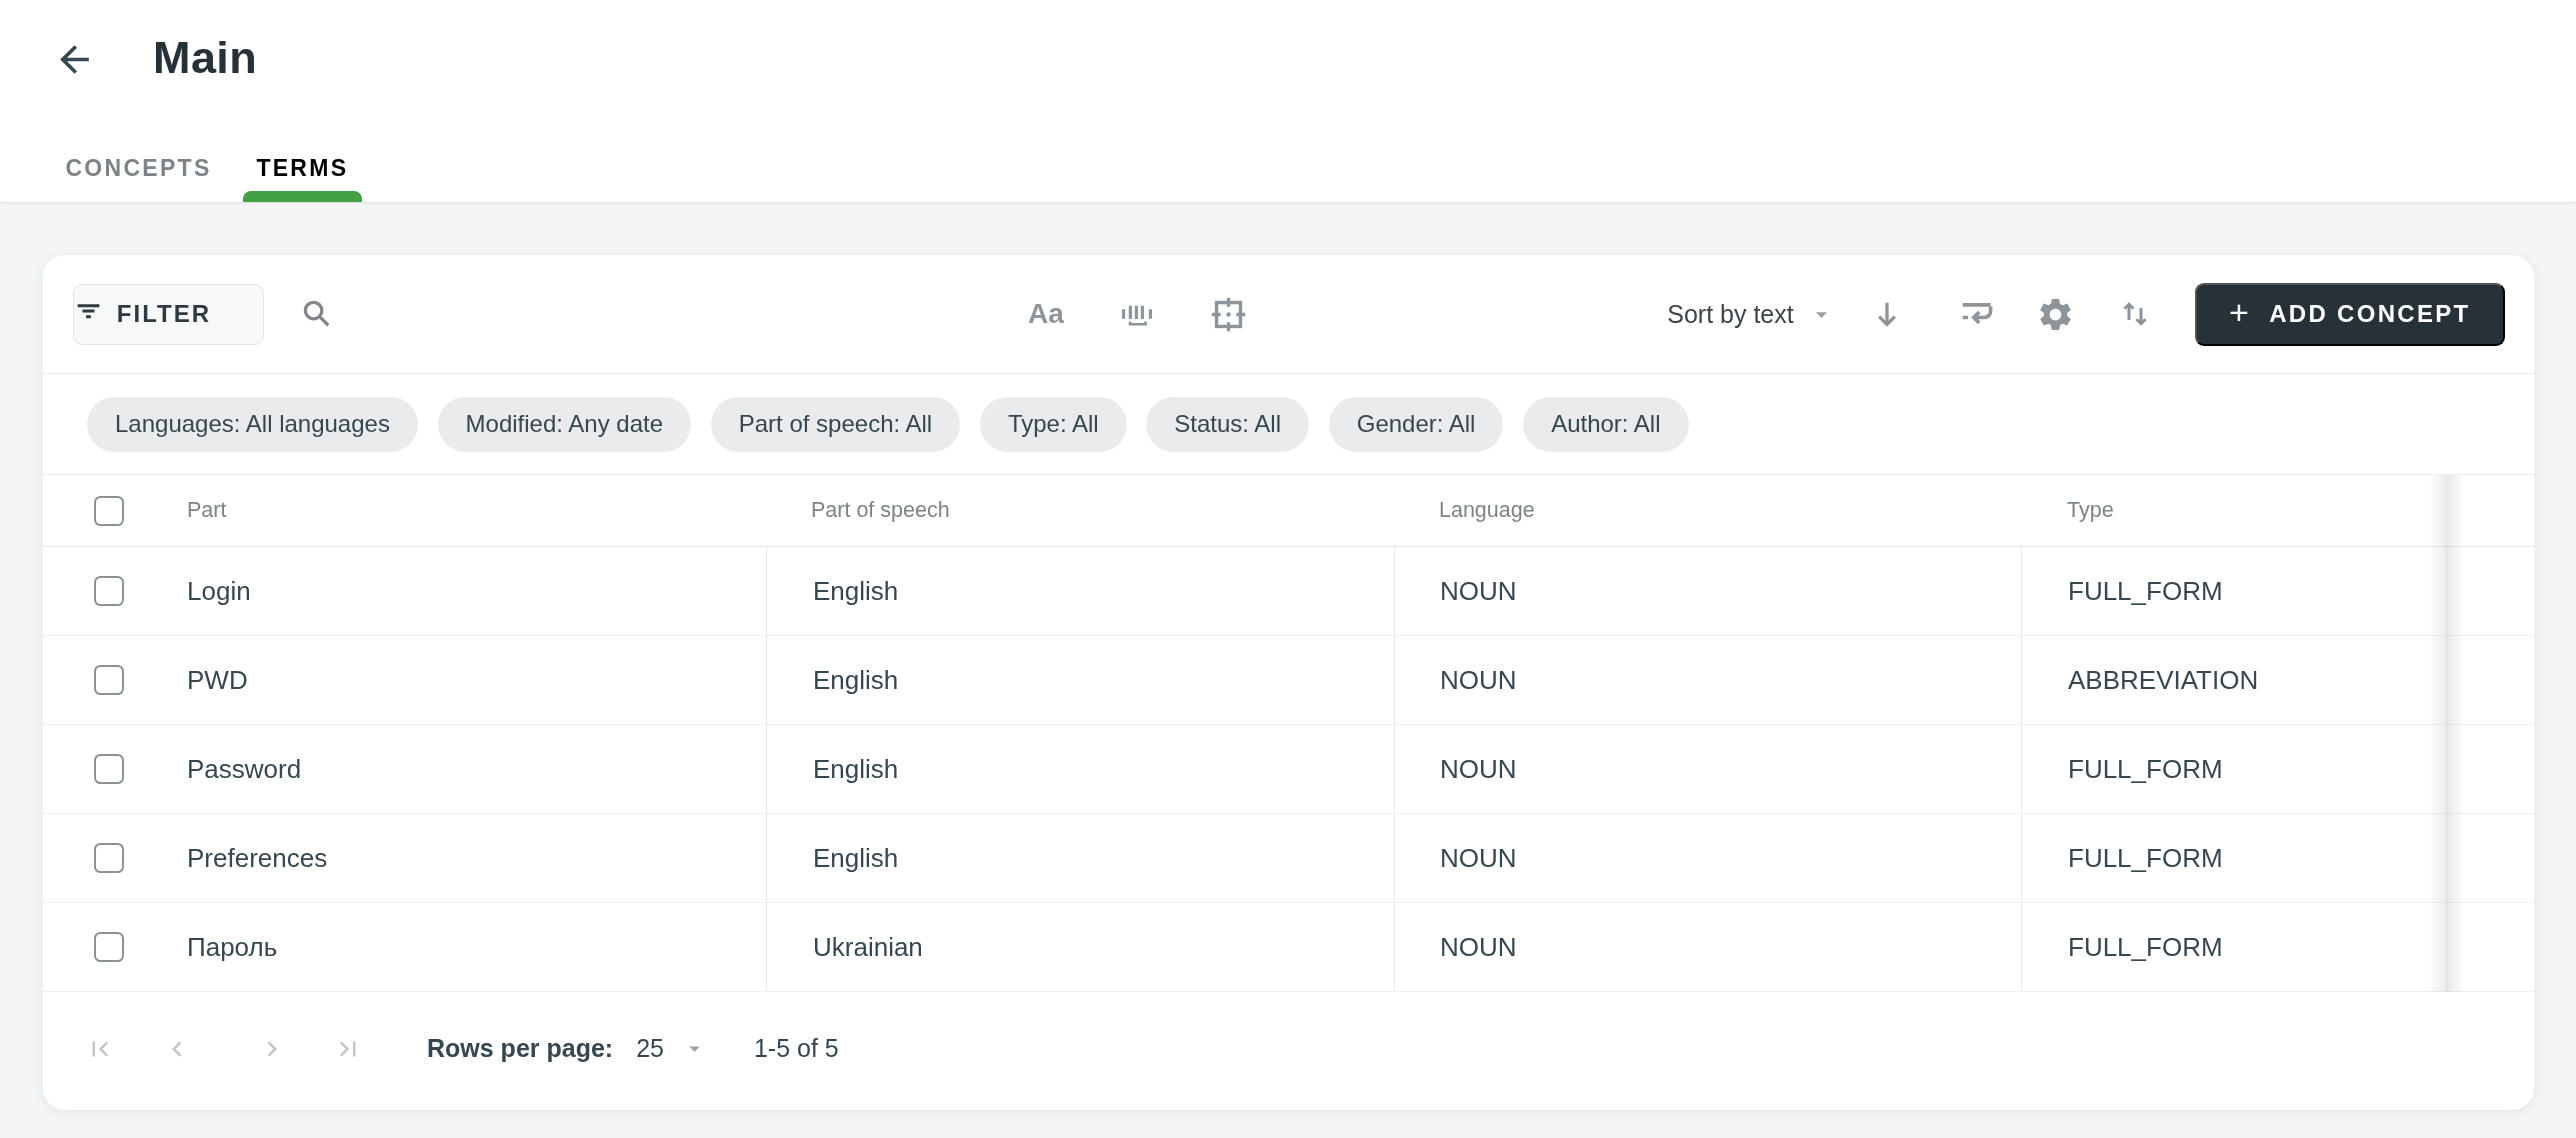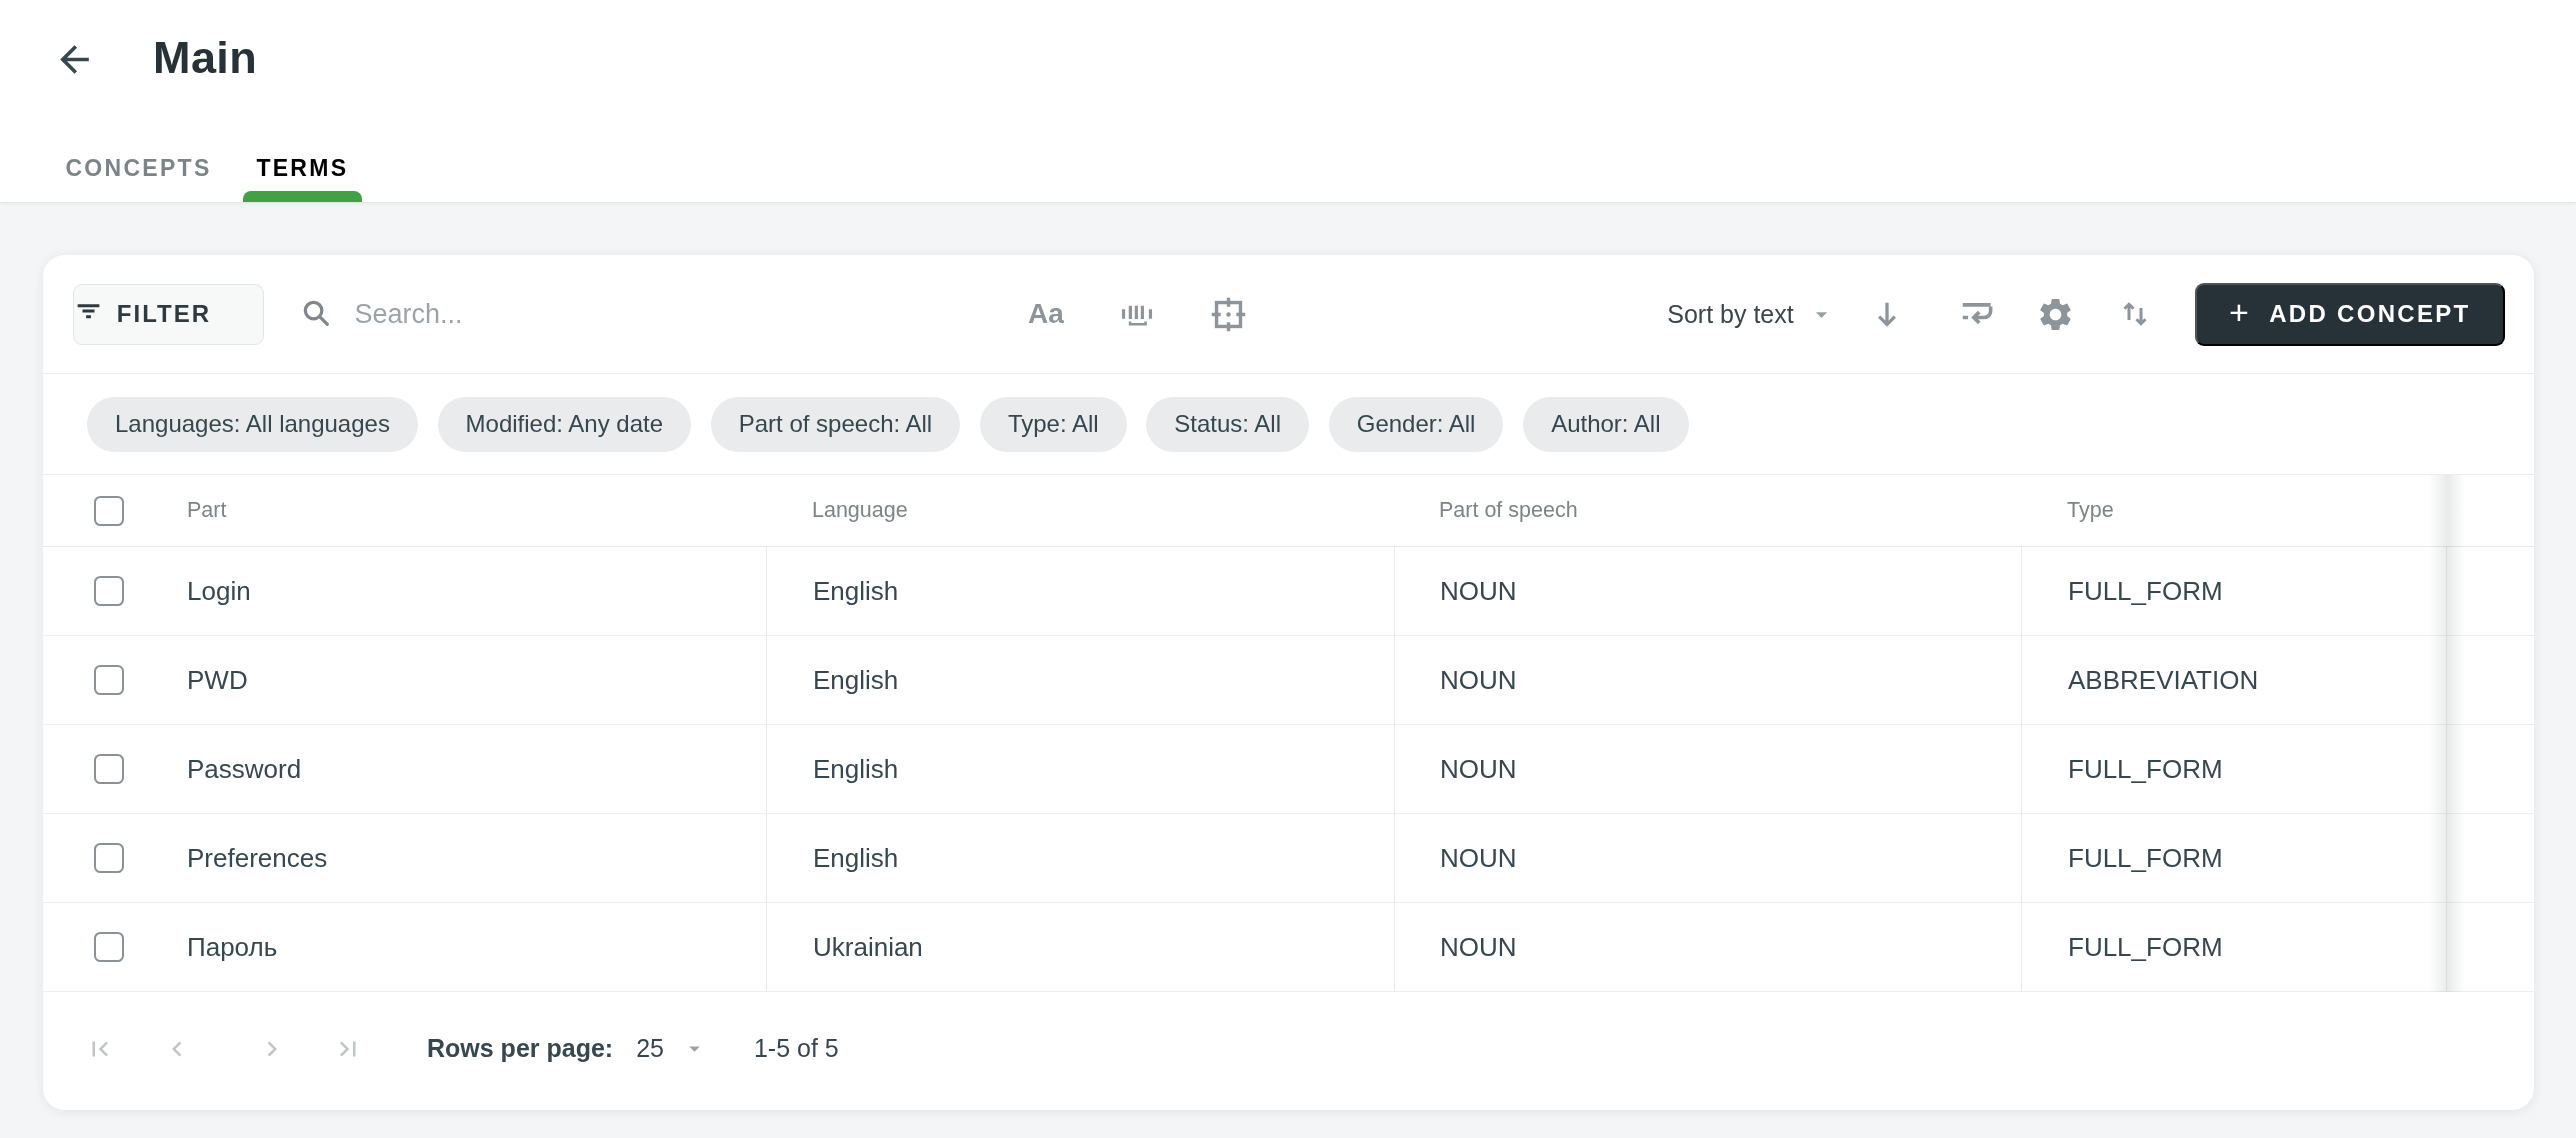--- a/index.html
+++ b/index.html
@@ -144,21 +144,20 @@
         <span>FILTER</span>
       </button>
 
       <div class="search-wrap">
         <span>
           <svg width="32" height="32" viewBox="0 0 24 24" fill="none" stroke="#80868b" stroke-width="2.4">
             <circle cx="10.2" cy="10.2" r="6.2"></circle>
               <line x1="14.9" y1="14.9" x2="20.5" y2="20.5" stroke-linecap="round"></line>
           </svg>
         </span>
-        <input class="search-input" type="text" placeholder="Search..." style="">
       </div>
 
       <div class="mid-icons">
         <div class="icon-btn">
           <span class="match-case">Aa</span>
         </div>
         <div class="icon-btn">
           <svg width="38" height="38" viewBox="0 0 24 24" fill="#8d959a">
             <rect x="2.5" y="9" width="2" height="6"></rect>
             <rect x="6.8" y="6.8" width="2" height="8.4"></rect>
@@ -250,22 +249,22 @@
           <span>Author: All</span>
         </div>
     </div>
 
     <div class="table-area">
       <div class="thead">
         <div class="c-check">
           <span class="checkbox"></span>
         </div>
         <div class="th c-term">Part</div>
+        <div class="th c-pos">Part of speech</div>
         <div class="th c-lang">Language</div>
-        <div class="th c-pos">Part of speech</div>
         <div class="th c-type">Type</div>
         <div class="th c-pin"></div>
       </div>
 
       <div class="tr">
         <div class="td c-check">
             <span class="checkbox"></span>
           </div>
         <div class="td c-term">Login</div>
         <div class="td c-lang">English</div>

